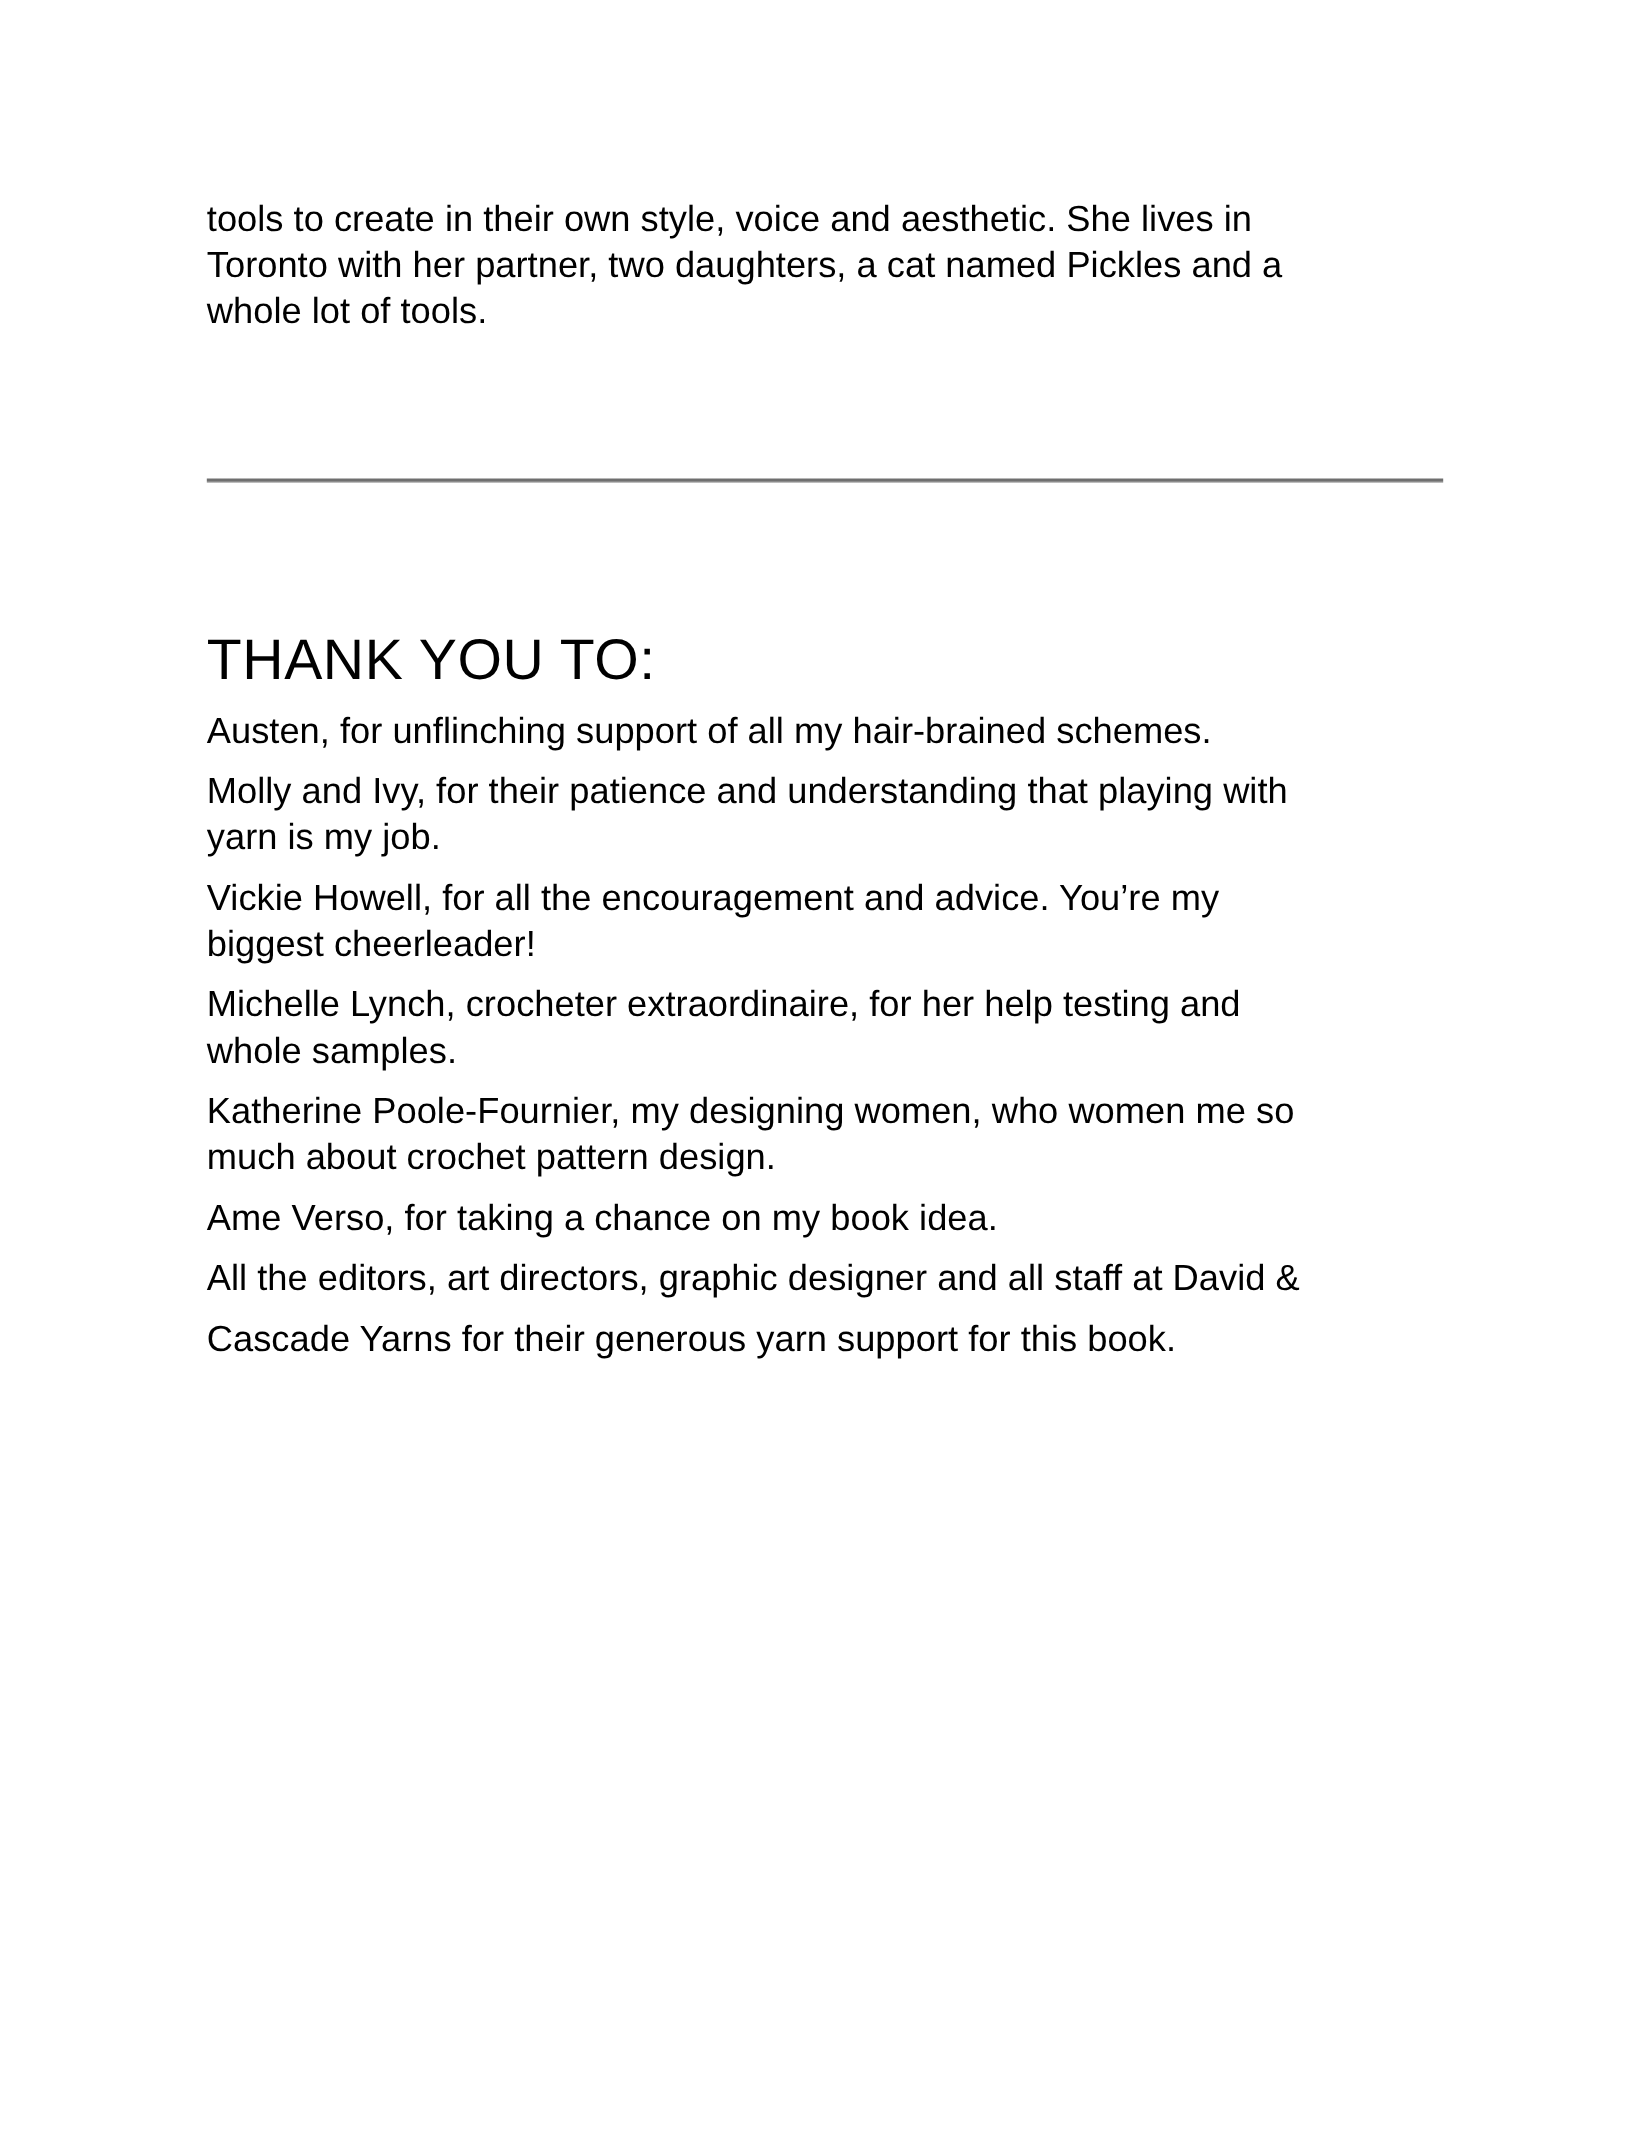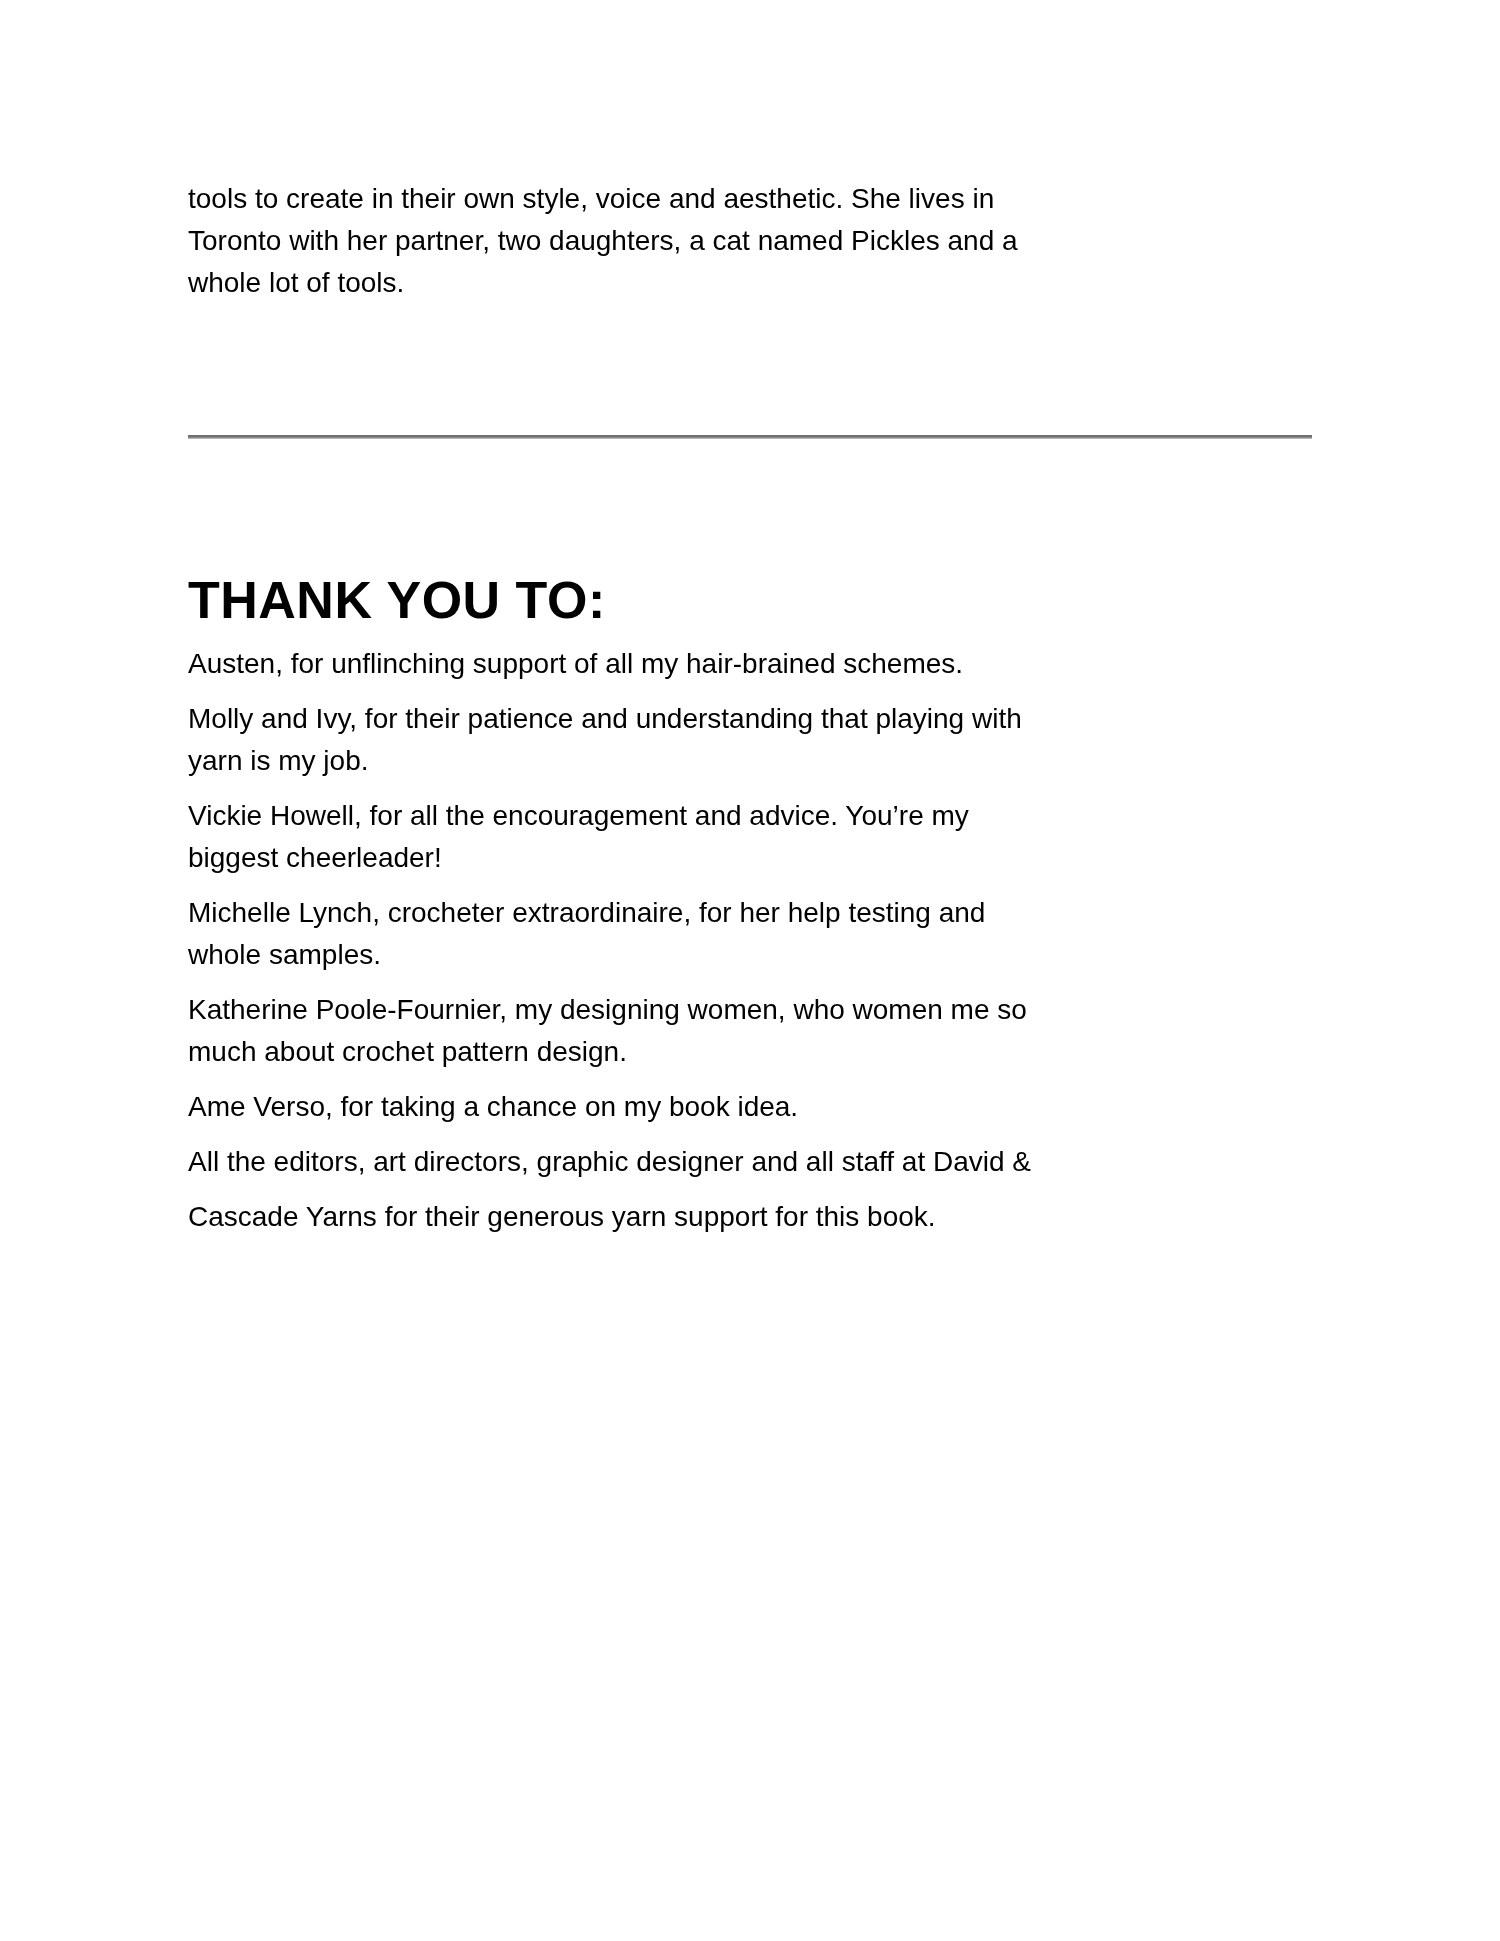--- a/index.html
+++ b/index.html
@@ -20,37 +20,37 @@
     width: 1500px;
     height: 1941px;
     background: var(--background);
   }
   .content {
     margin-left: 188px;
     width: 1124px;
     padding-top: 178px;
   }
   .para {
-    font-size: 28px;
+    font-size: 33px;
     line-height: 42px;
     margin: 0 0 13px 0;
     color: var(--text);
   }
   .para .line { white-space: nowrap; }
   .divider {
     border: none;
     width: 1124px;
     height: 4px;
     margin: 131px 0 0 0;
     background: linear-gradient(to bottom, #6f6f6f 0px, #6f6f6f 2px, #8b8b8b 2px, #8b8b8b 3px, #b5b5b5 3px, #b5b5b5 4px);
   }
   .heading {
     font-size: 52px;
     line-height: 60px;
-    font-weight: bold;
+    font-weight: normal;
     letter-spacing: 0.5px;
     margin: 131px 0 13px 0;
     color: var(--text);
   }
 </style>
 </head>
 <body>
 
 <div class="page">
   <div class="content">

